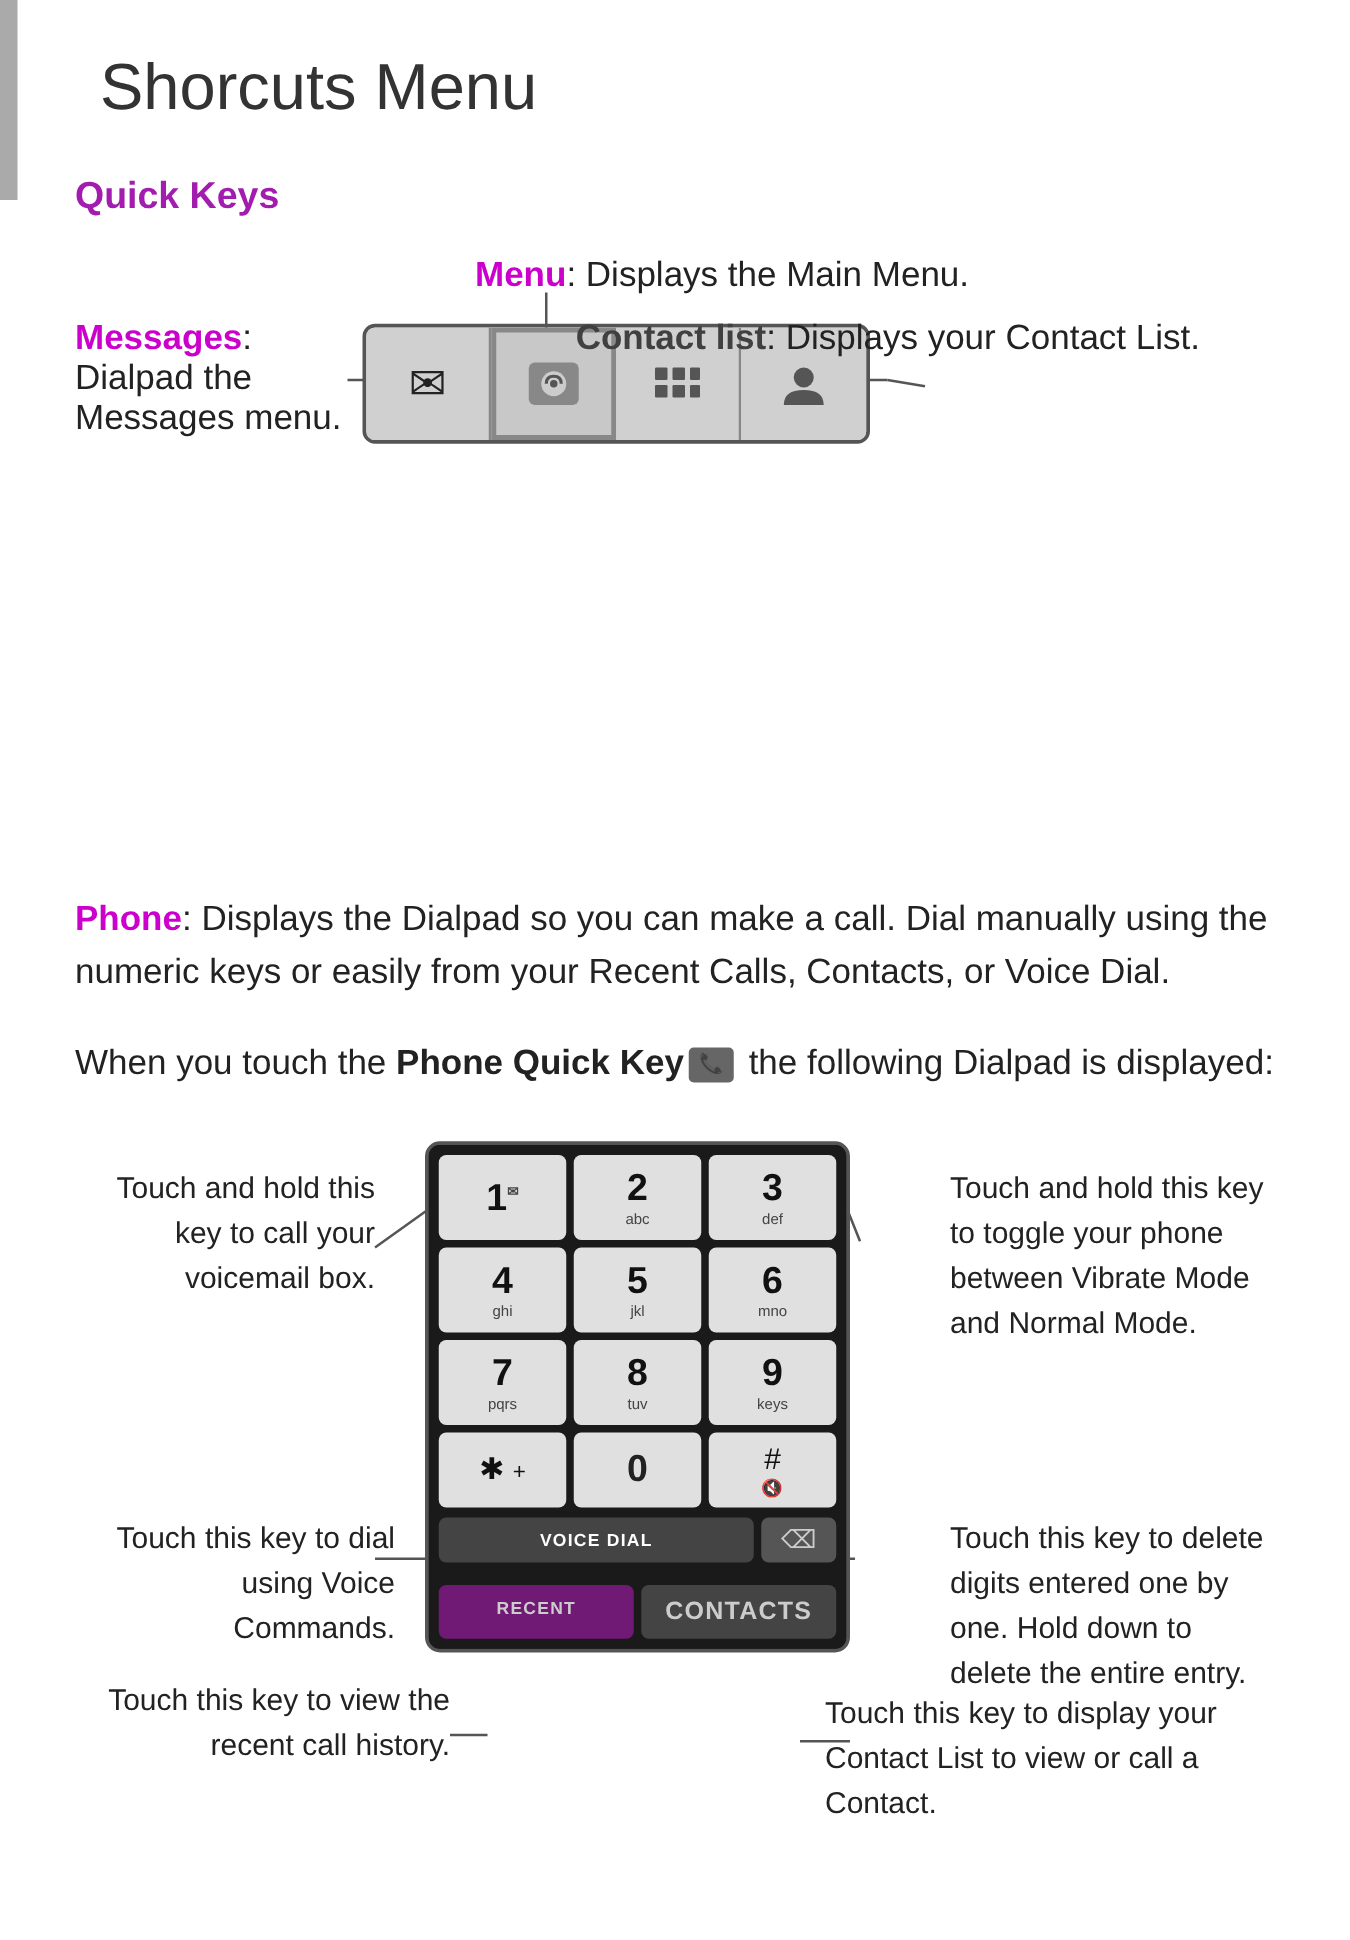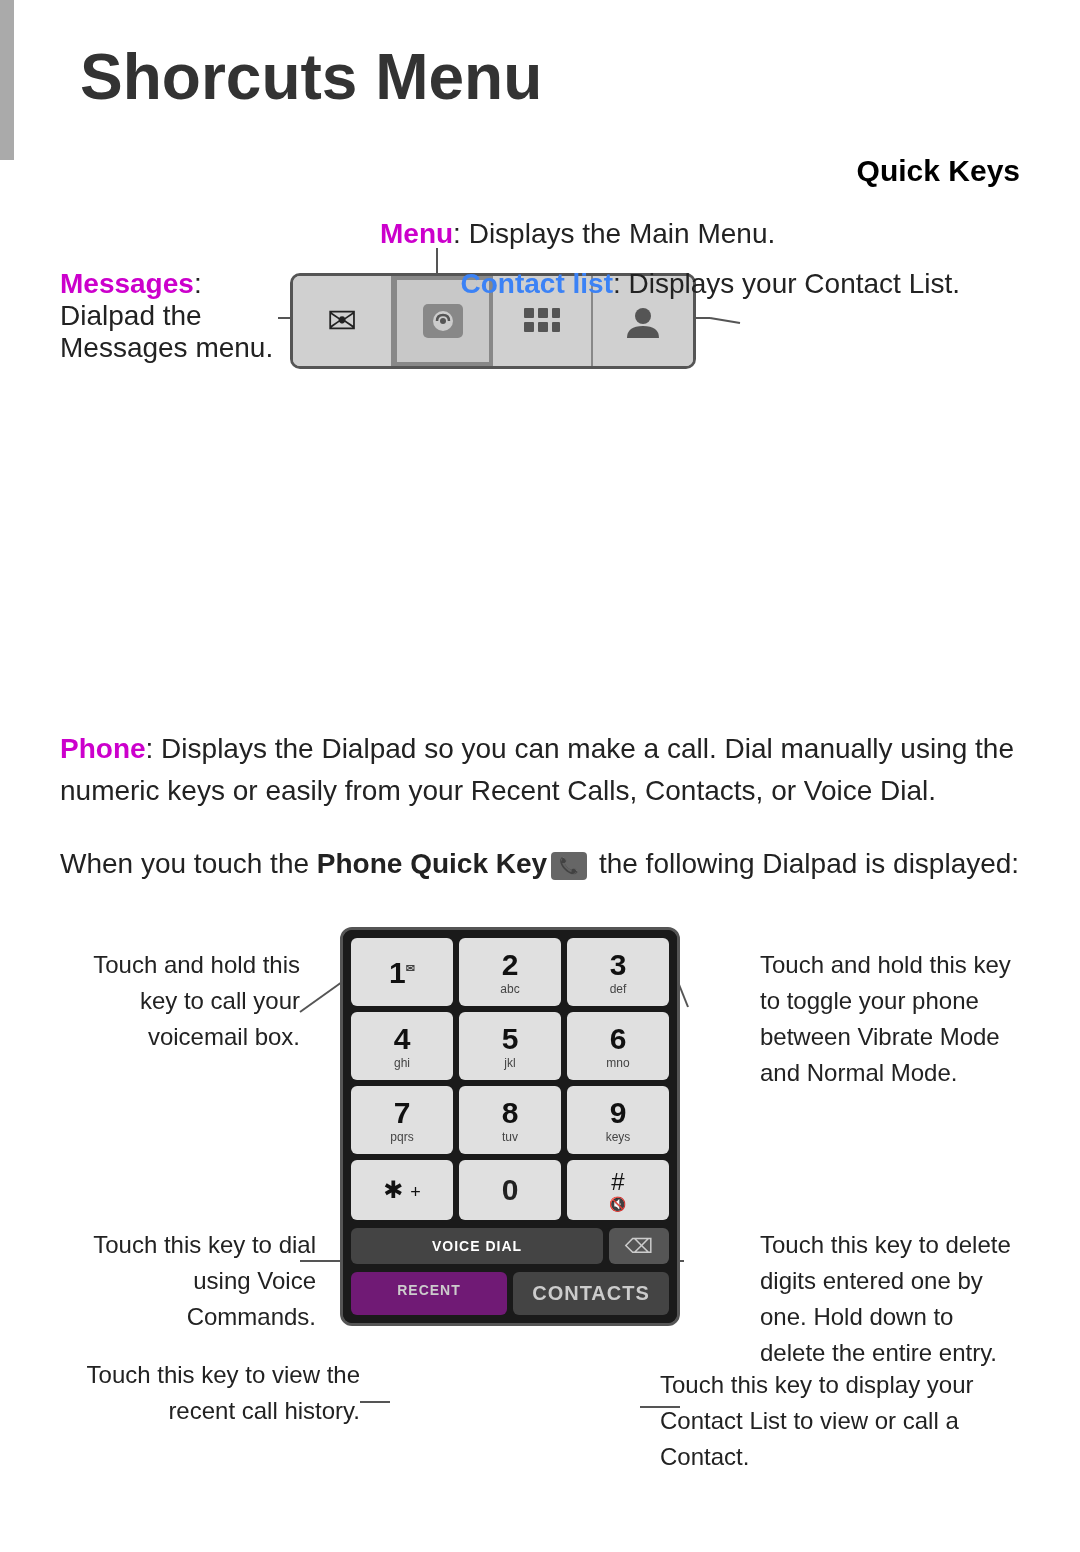--- a/index.html
+++ b/index.html
@@ -24,33 +24,32 @@
     .accent-bar {
       position: absolute;
       left: 0;
       top: 0;
       width: 14px;
       height: 160px;
       background: #aaa;
     }
 
     .page-title {
-      font-size: 64px;
-      font-weight: 700;
+      font-size: 52px;
+      font-weight: 400;
       color: #333;
       margin-bottom: 40px;
       padding-left: 20px;
     }
 
     .section-title {
       font-size: 30px;
       font-weight: 700;
-      color: #000000;
+      color: #a21caf;
       margin-bottom: 30px;
-      text-align: right;
     }
 
     
     .quick-keys-area {
       position: relative;
       width: 100%;
       margin-bottom: 50px;
     }
 
     
@@ -107,21 +106,21 @@
     }
 
     
     .contact-label {
       position: absolute;
       right: 60px;
       top: 50px;
       text-align: left;
     }
     .contact-label .pink-link {
-      color: #3b82f6;
+      color: #404040;
       font-weight: 600;
     }
 
     
     .phone-description {
       margin-top: 240px;
       margin-bottom: 30px;
       line-height: 1.5;
     }
     .pink-link {
@@ -232,21 +231,21 @@
       font-size: 24px;
       color: #111;
       flex-direction: column;
     }
 
     .dialpad-bottom {
       background: #1a1a1a;
       padding: 0 8px 8px 8px;
       display: flex;
       flex-direction: column;
-      gap: 8px;
+      gap: 18px;
     }
 
     .voice-row {
       display: flex;
       gap: 6px;
     }
 
     .voice-dial-btn {
       flex: 1;
       background: #444;

